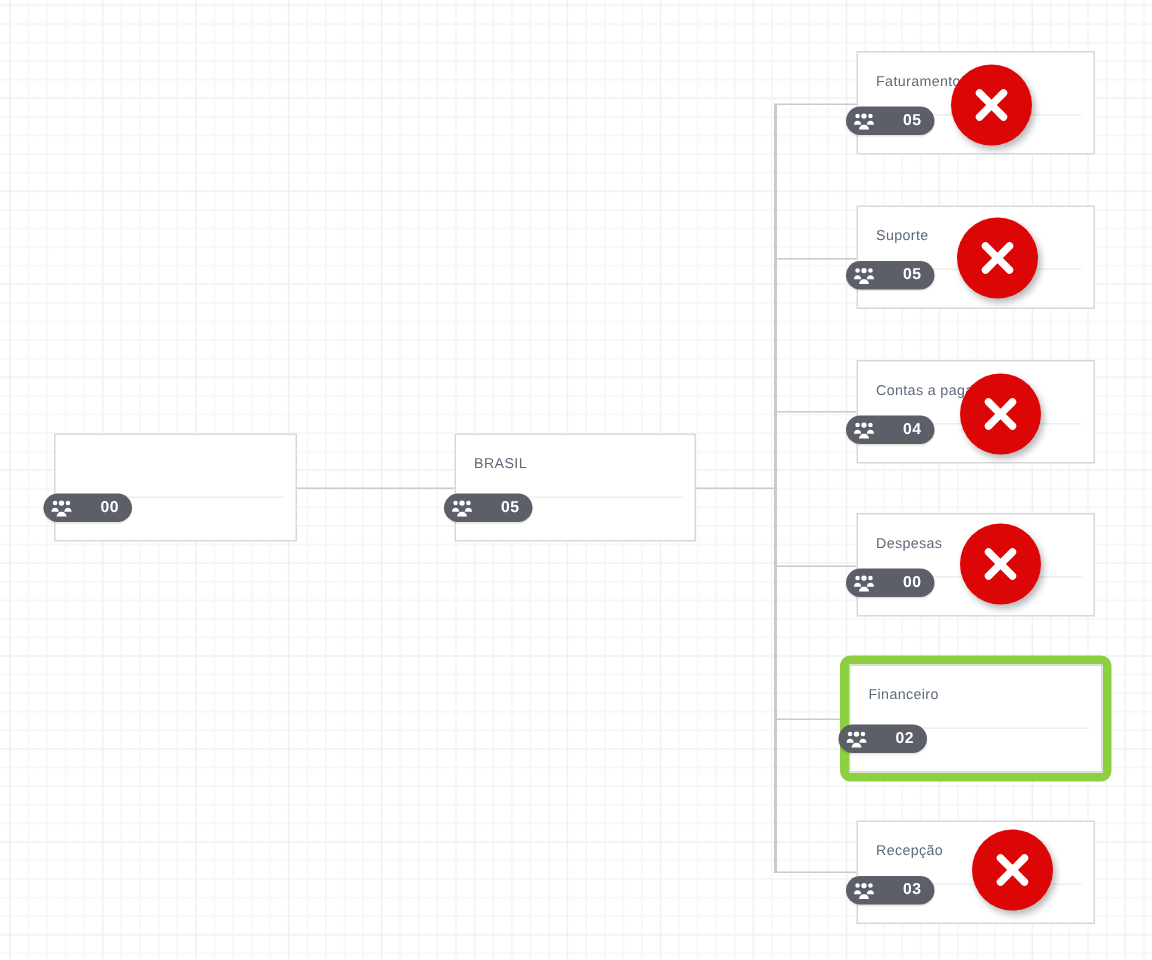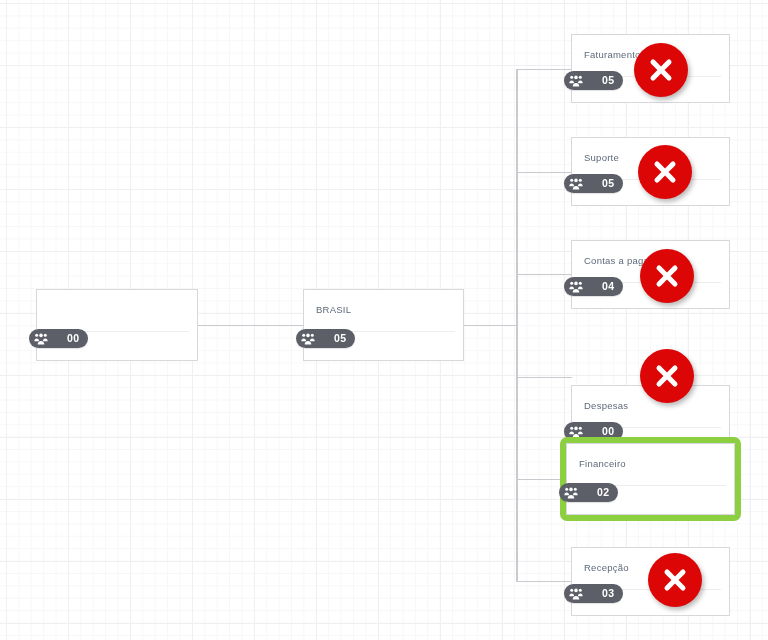--- a/index.html
+++ b/index.html
@@ -228,21 +228,21 @@
             <path d="M7.4 22.8c0-3.8 2.9-6.6 6.6-6.6s6.6 2.8 6.6 6.6H7.4z" fill="#ffffff"></path>
           </svg>
           <span class="count">04</span>
         </div>
       </div>
       <div class="x-mark" style="left: 640px; top: 249px;">
         <svg viewBox="0 0 32 32" width="30" height="30">
           <path d="M9.2 5.4 16 12.2l6.8-6.8a2.7 2.7 0 0 1 3.8 3.8L19.8 16l6.8 6.8a2.7 2.7 0 0 1-3.8 3.8L16 19.8l-6.8 6.8a2.7 2.7 0 0 1-3.8-3.8l6.8-6.8-6.8-6.8a2.7 2.7 0 0 1 3.8-3.8z" fill="#ffffff"></path>
         </svg>
       </div>
-      <div class="node" style="left: 571px; top: 342px; width: 159px; height: 69px; margin-top: 43px;">
+      <div class="node" style="left: 571px; top: 342px; width: 159px; height: 69px;">
         <div class="node-title">Despesas</div>
         <div class="node-divider"></div>
         <div class="badge">
           <svg viewBox="0 0 28 24" class="group-icon">
             <path d="M5.4 7.6a3 3 0 1 0 0-6 3 3 0 0 0 0 6z" fill="#ffffff"></path>
             <path d="M22.6 7.6a3 3 0 1 0 0-6 3 3 0 0 0 0 6z" fill="#ffffff"></path>
             <path d="M14 8.4a3.6 3.6 0 1 0 0-7.2 3.6 3.6 0 0 0 0 7.2z" fill="#ffffff"></path>
             <path d="M0.6 16.4c0-3.1 2.2-5.3 4.8-5.3s4.8 2.2 4.8 5.3H0.6z" fill="#ffffff"></path>
             <path d="M17.8 16.4c0-3.1 2.2-5.3 4.8-5.3s4.8 2.2 4.8 5.3h-9.6z" fill="#ffffff"></path>
             <path d="M7.4 22.8c0-3.8 2.9-6.6 6.6-6.6s6.6 2.8 6.6 6.6H7.4z" fill="#ffffff"></path>

